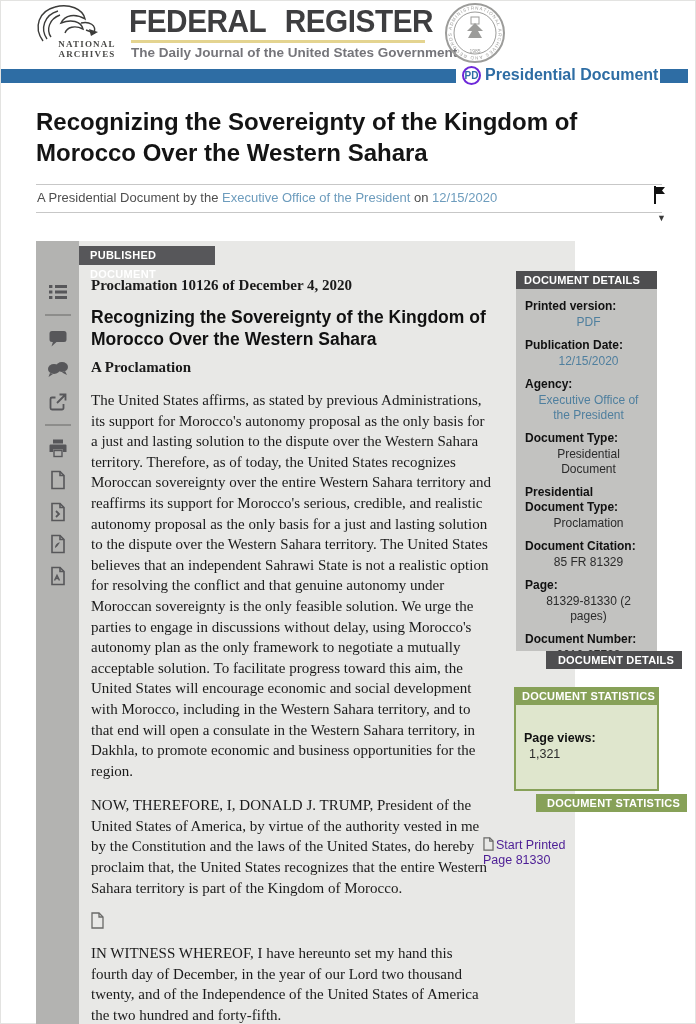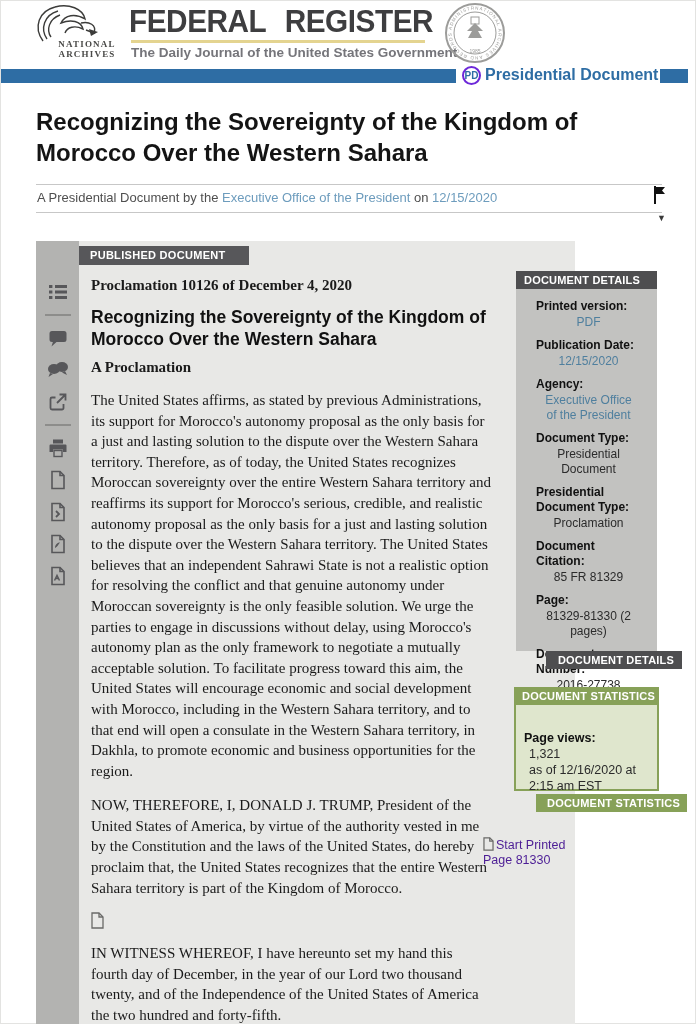--- a/index.html
+++ b/index.html
@@ -40,38 +40,38 @@
   
   .icon-rail{position:absolute;left:35px;top:240px;width:43px;height:784px;background:#b3b3b1;
              display:flex;flex-direction:column;align-items:center;padding-top:40px;
              box-sizing:border-box;gap:10px;}
   .rail-icon{width:22px;height:22px;display:flex;align-items:center;justify-content:center;}
   .rail-divider{width:26px;border-top:2px solid #8d8d8b;margin:1px 0;}
 
   
   .doc-area{position:absolute;left:78px;top:240px;width:496px;height:784px;background:#e8e8e6;
             overflow:hidden;}
-  .pub-banner{position:absolute;left:0;top:5px;width:170px;height:19px;background:#57575a;color:#fff;
+  .pub-banner{position:absolute;left:0;top:5px;width:136px;height:19px;background:#57575a;color:#fff;
               font-size:11px;font-weight:bold;line-height:19px;padding-left:11px;letter-spacing:.3px;
               box-sizing:border-box;}
   .doc-content{position:absolute;left:12px;top:30px;width:401px;color:#1a1a1a;}
   .kicker{font-family:"Liberation Serif",serif;font-weight:bold;font-size:15px;margin:6px 0 12px;}
   .doc-heading{font-size:17.5px;font-weight:bold;line-height:22px;margin:0 0 9px;color:#111;}
   .subhead{font-family:"Liberation Serif",serif;font-weight:bold;font-size:15px;margin:0 0 14px;}
   .body-para{font-family:"Liberation Serif",serif;font-size:15px;line-height:20.6px;margin:0 0 14px;}
   .inline-page-marker{margin:4px 0 10px;}
   .spp-note{position:absolute;right:4px;top:596px;width:88px;font-size:12.5px;color:#4c1d95;
             line-height:15px;}
 
   
   .sb-hdr{position:absolute;height:18px;color:#fff;font-size:11px;font-weight:bold;line-height:18px;
           box-sizing:border-box;letter-spacing:.2px;}
   .sb-details-header{left:515px;top:270px;width:141px;background:#4e4e50;padding-left:8px;}
   .sb-details-body{position:absolute;left:515px;top:288px;width:141px;height:362px;background:#c2c2c0;
-                   padding:10px 20px 6px;box-sizing:border-box;}
+                   padding:10px 9px 6px;box-sizing:border-box;}
   .f-label{font-size:12px;font-weight:bold;color:#111;line-height:15px;}
   .f-value{font-size:12px;color:#2b2b2b;margin:1px 0 8px 4px;line-height:15px;text-align:center;}
   .f-value.link{color:#4f7f9e;}
   .sb-details-footer{left:545px;top:650px;width:136px;background:#4e4e50;text-align:right;
                      padding-right:8px;}
   .sb-stats-header{left:513px;top:686px;width:145px;background:#87a158;padding-left:8px;}
   .sb-stats-body{position:absolute;left:513px;top:704px;width:145px;height:86px;background:#dfe6cd;
                  border:2px solid #87a158;border-top:none;padding:25px 6px 0 8px;box-sizing:border-box;}
   .stats-label{font-size:12.5px;font-weight:bold;color:#111;line-height:16px;}
   .stats-value{font-size:12.5px;color:#2b2b2b;margin-left:5px;line-height:16px;}
@@ -266,17 +266,16 @@
       <div class="f-label">Document Number:</div>
       <div class="f-value">2016-27738</div>
     </div>
   </div>
   <div class="sb-hdr sb-details-footer">DOCUMENT DETAILS</div>
 
   <div class="sb-hdr sb-stats-header">DOCUMENT STATISTICS</div>
   <div class="sb-stats-body">
     <div class="stats-label">Page views:</div>
     <div class="stats-value">1,321</div>
-    <div class="stats-asof">as of 12/16/2020 at 2:15 am EST</div>
   </div>
   <div class="sb-hdr sb-stats-footer">DOCUMENT STATISTICS</div>
 
 </div>
 
 </body></html>

